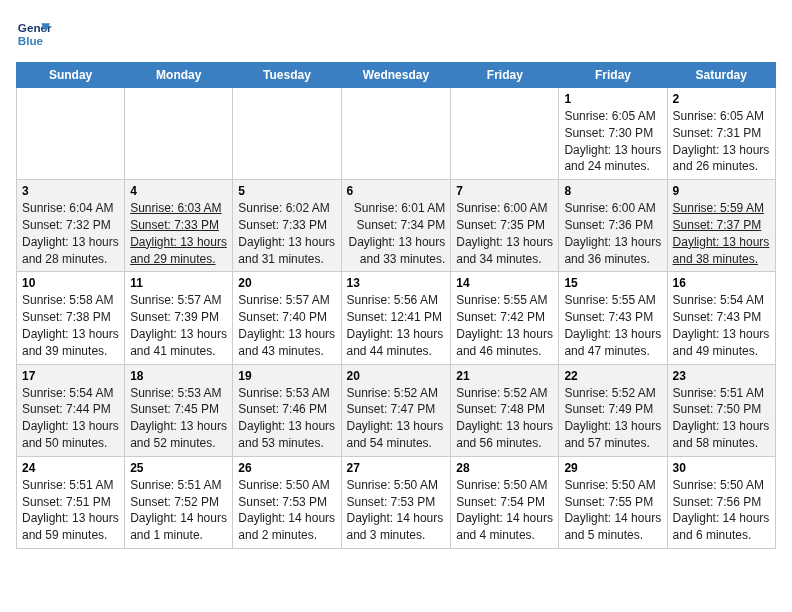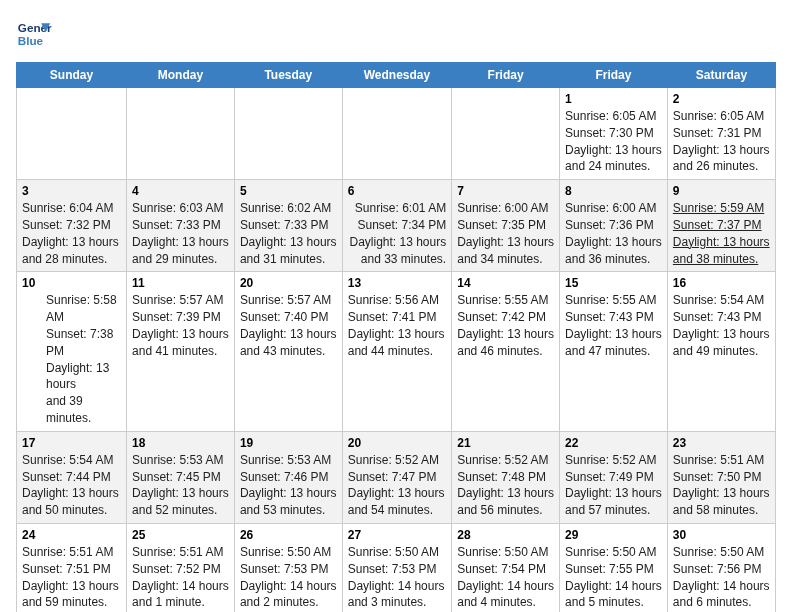--- a/index.html
+++ b/index.html
@@ -128,21 +128,21 @@
       <tr>
         <td>
           <span class="day-num">3</span>
           <div class="day-info" style="white-space: pre-line;">Sunrise: 6:04 AM
 Sunset: 7:32 PM
 Daylight: 13 hours
 and 28 minutes.</div>
         </td>
         <td>
           <span class="day-num">4</span>
-          <div class="day-info" style="white-space: pre-line;">Sunrise: 6:03 AM
+          <div class="day-info" style="white-space: pre-line; text-decoration: underline;">Sunrise: 6:03 AM
 Sunset: 7:33 PM
 Daylight: 13 hours
 and 29 minutes.</div>
         </td>
         <td>
           <span class="day-num">5</span>
           <div class="day-info" style="white-space: pre-line;">Sunrise: 6:02 AM
 Sunset: 7:33 PM
 Daylight: 13 hours
 and 31 minutes.</div>
@@ -172,21 +172,21 @@
           <span class="day-num">9</span>
           <div class="day-info" style="white-space: pre-line; text-decoration: underline;">Sunrise: 5:59 AM
 Sunset: 7:37 PM
 Daylight: 13 hours
 and 38 minutes.</div>
         </td>
       </tr>
       <tr>
         <td>
           <span class="day-num">10</span>
-          <div class="day-info" style="white-space: pre-line; margin-left: 24px;">Sunrise: 5:58 AM
+          <div class="day-info" style="white-space: pre-line;">Sunrise: 5:58 AM
 Sunset: 7:38 PM
 Daylight: 13 hours
 and 39 minutes.</div>
         </td>
         <td>
           <span class="day-num">11</span>
           <div class="day-info" style="white-space: pre-line;">Sunrise: 5:57 AM
 Sunset: 7:39 PM
 Daylight: 13 hours
 and 41 minutes.</div>
@@ -194,21 +194,21 @@
         <td>
           <span class="day-num">20</span>
           <div class="day-info" style="white-space: pre-line;">Sunrise: 5:57 AM
 Sunset: 7:40 PM
 Daylight: 13 hours
 and 43 minutes.</div>
         </td>
         <td>
           <span class="day-num">13</span>
           <div class="day-info" style="white-space: pre-line;">Sunrise: 5:56 AM
-Sunset: 7:41 PM
+Sunset: 12:41 PM
 Daylight: 13 hours
 and 44 minutes.</div>
         </td>
         <td>
           <span class="day-num">14</span>
           <div class="day-info" style="white-space: pre-line;">Sunrise: 5:55 AM
 Sunset: 7:42 PM
 Daylight: 13 hours
 and 46 minutes.</div>
         </td>

